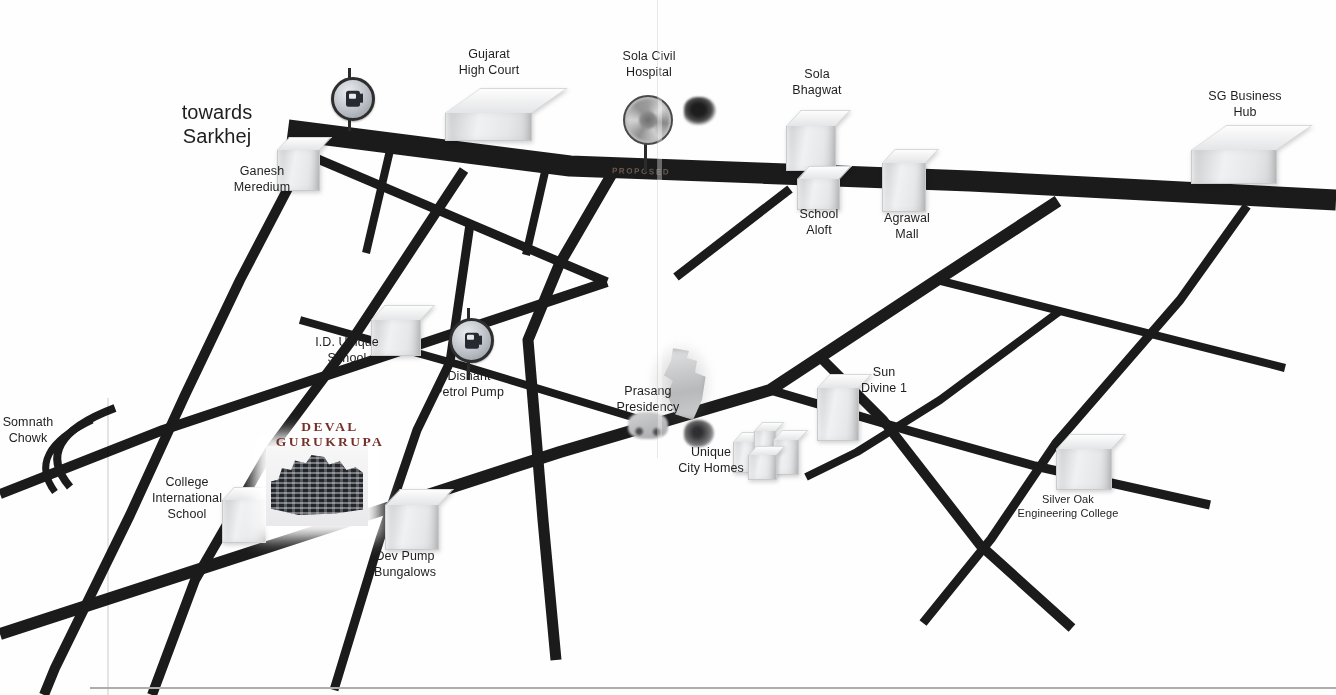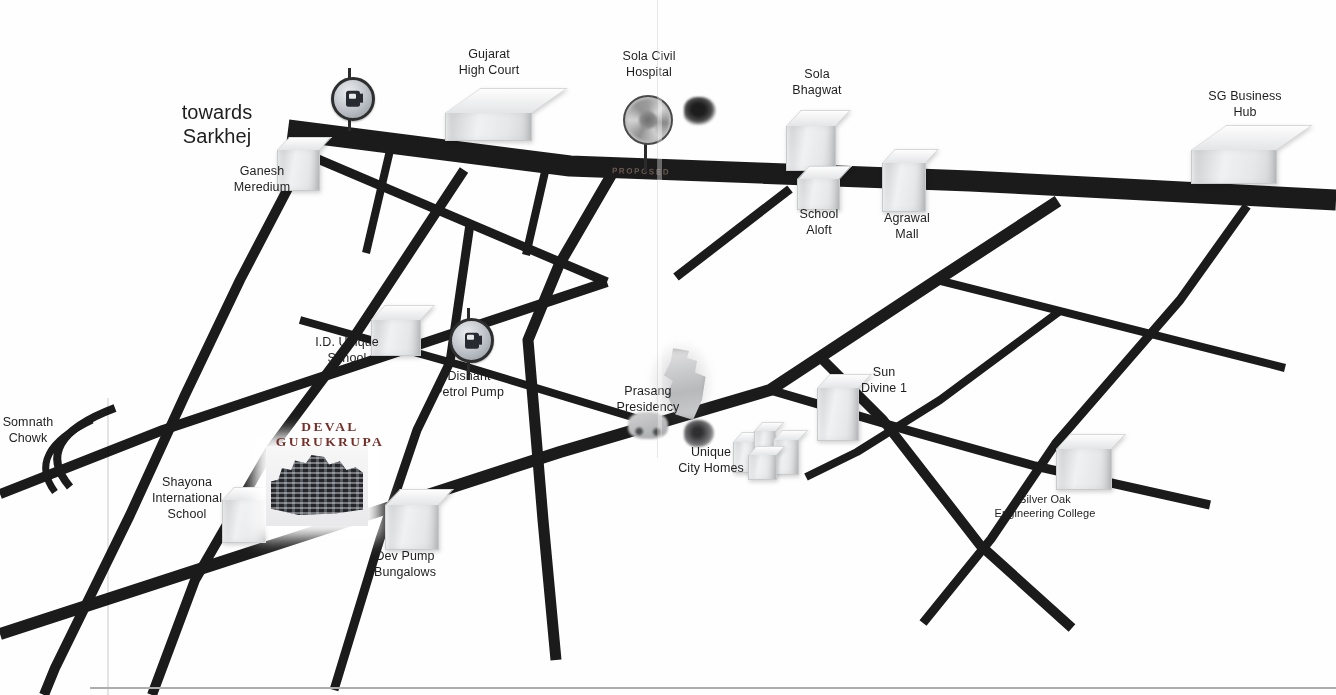--- a/index.html
+++ b/index.html
@@ -248,27 +248,27 @@
   <div class="lbl" style="left:884px;top:364px">
     <span>Sun</span>
       <span>Divine 1</span>
     </div>
 
   <div class="lbl" style="left:711px;top:444px">
     <span>Unique</span>
       <span>City Homes</span>
     </div>
 
-  <div class="lbl small" style="left:1045px;top:492px">
+  <div class="lbl small" style="left:1068px;top:492px">
     <span>Silver Oak</span>
       <span>Engineering College</span>
     </div>
 
   <div class="lbl" style="left:187px;top:474px">
-    <span>Shayona</span>
+    <span>College</span>
       <span>International</span>
       <span>School</span>
     </div>
 
   <div class="lbl" style="left:405px;top:548px">
     <span>Dev Pump</span>
       <span>Bungalows</span>
     </div>
 
   <div class="lbl" style="left:28px;top:414px">

